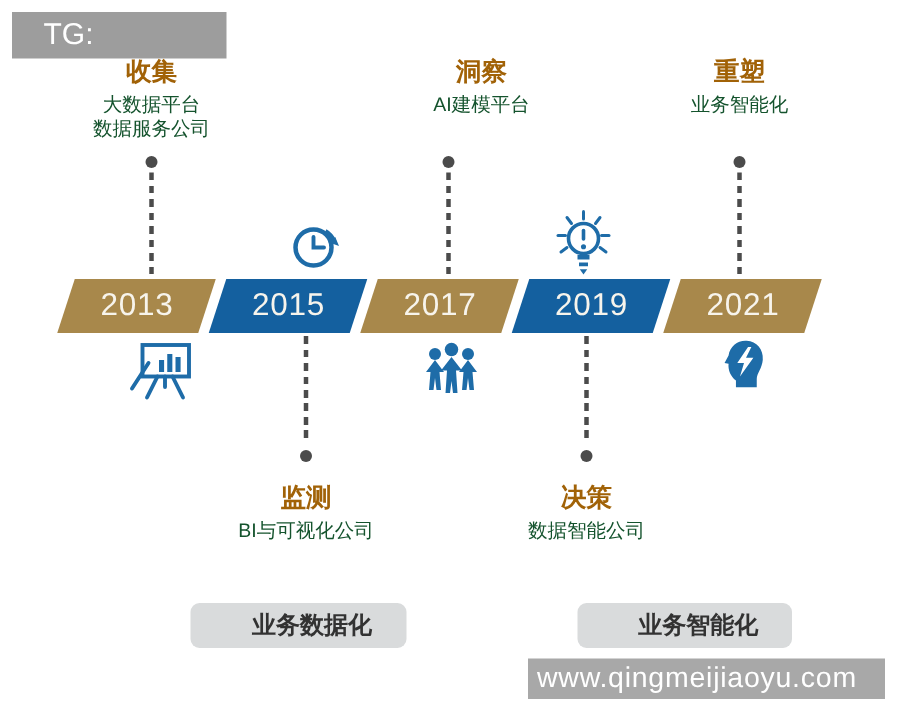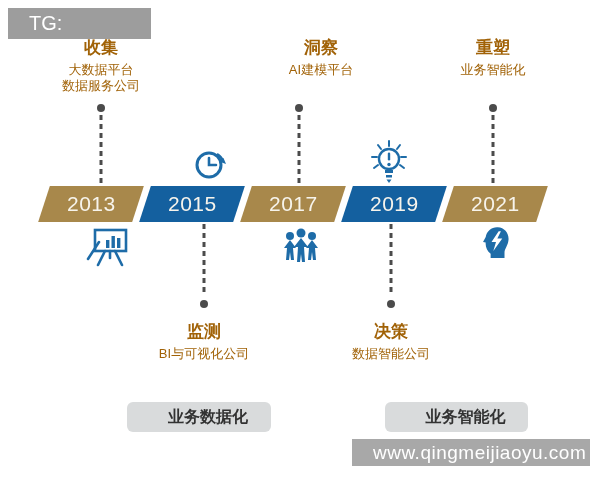--- a/index.html
+++ b/index.html
@@ -5,42 +5,42 @@
   * { margin:0; padding:0; box-sizing:border-box; }
   html,body { background:#ffffff; }
   body { font-family:"Liberation Sans", sans-serif; }
   .canvas { position:relative; width:600px; height:480px; background:#ffffff; overflow:hidden; }
 
   .badge { position:absolute; left:8px; top:8px; width:143px; height:31px;
            background:#9d9d9d; color:#ffffff; font-size:20px; line-height:31px; padding-left:21px; }
 
   .stage { position:absolute; transform:translateX(-50%); text-align:center; white-space:nowrap; }
   .stage .t { font-size:17px; font-weight:bold; color:#a16207; margin-bottom:3px; }
-  .stage .l { font-size:13px; color:#a16207; line-height:16px;text-align:center; }
+  .stage .l { font-size:13px; color:#14532d; line-height:16px;text-align:center; }
 
   .dot  { position:absolute; width:8px; height:8px; border-radius:50%; background:#4b4b4b; transform:translateX(-50%); }
   .dash { position:absolute; width:3px; transform:translateX(-50%);
           background:repeating-linear-gradient(to bottom,#4b4b4b 0 5px,transparent 5px 9px); }
 
   .bars { position:absolute; left:44px; top:186px; display:flex; gap:7px; }
   .bar  { width:94px; height:36px; transform:skewX(-18deg);
           display:flex; align-items:center; justify-content:center; }
   .bar:nth-child(odd)  { background:#a8884b; }
   .bar:nth-child(even) { background:#14609f; }
   .bar span { transform:skewX(18deg); color:#f7f4ec; font-size:21px; letter-spacing:0.5px; }
 
   .icon { position:absolute; }
 
   .phase { position:absolute; height:30px; background:#d9dbdc; border-radius:6px;
            display:flex; align-items:center; justify-content:center;
            font-size:16px; font-weight:bold; color:#323232;padding-left:18px; }
 
   .wm { position:absolute; left:352px; top:439px; width:238px; height:27px;
         background:#a8a8a8; color:#ffffff; font-size:19px; line-height:27px;
-        padding-left:21px; letter-spacing:0.5px; }
+        padding-left:6px; letter-spacing:0.5px; }
 </style>
 </head>
 <body>
 
 <div class="canvas">
 
   <div class="badge">TG: MYYJJPP</div>
 
   <div class="stage" style="left:101px; top:36px;">
     <div class="t">收集</div>

